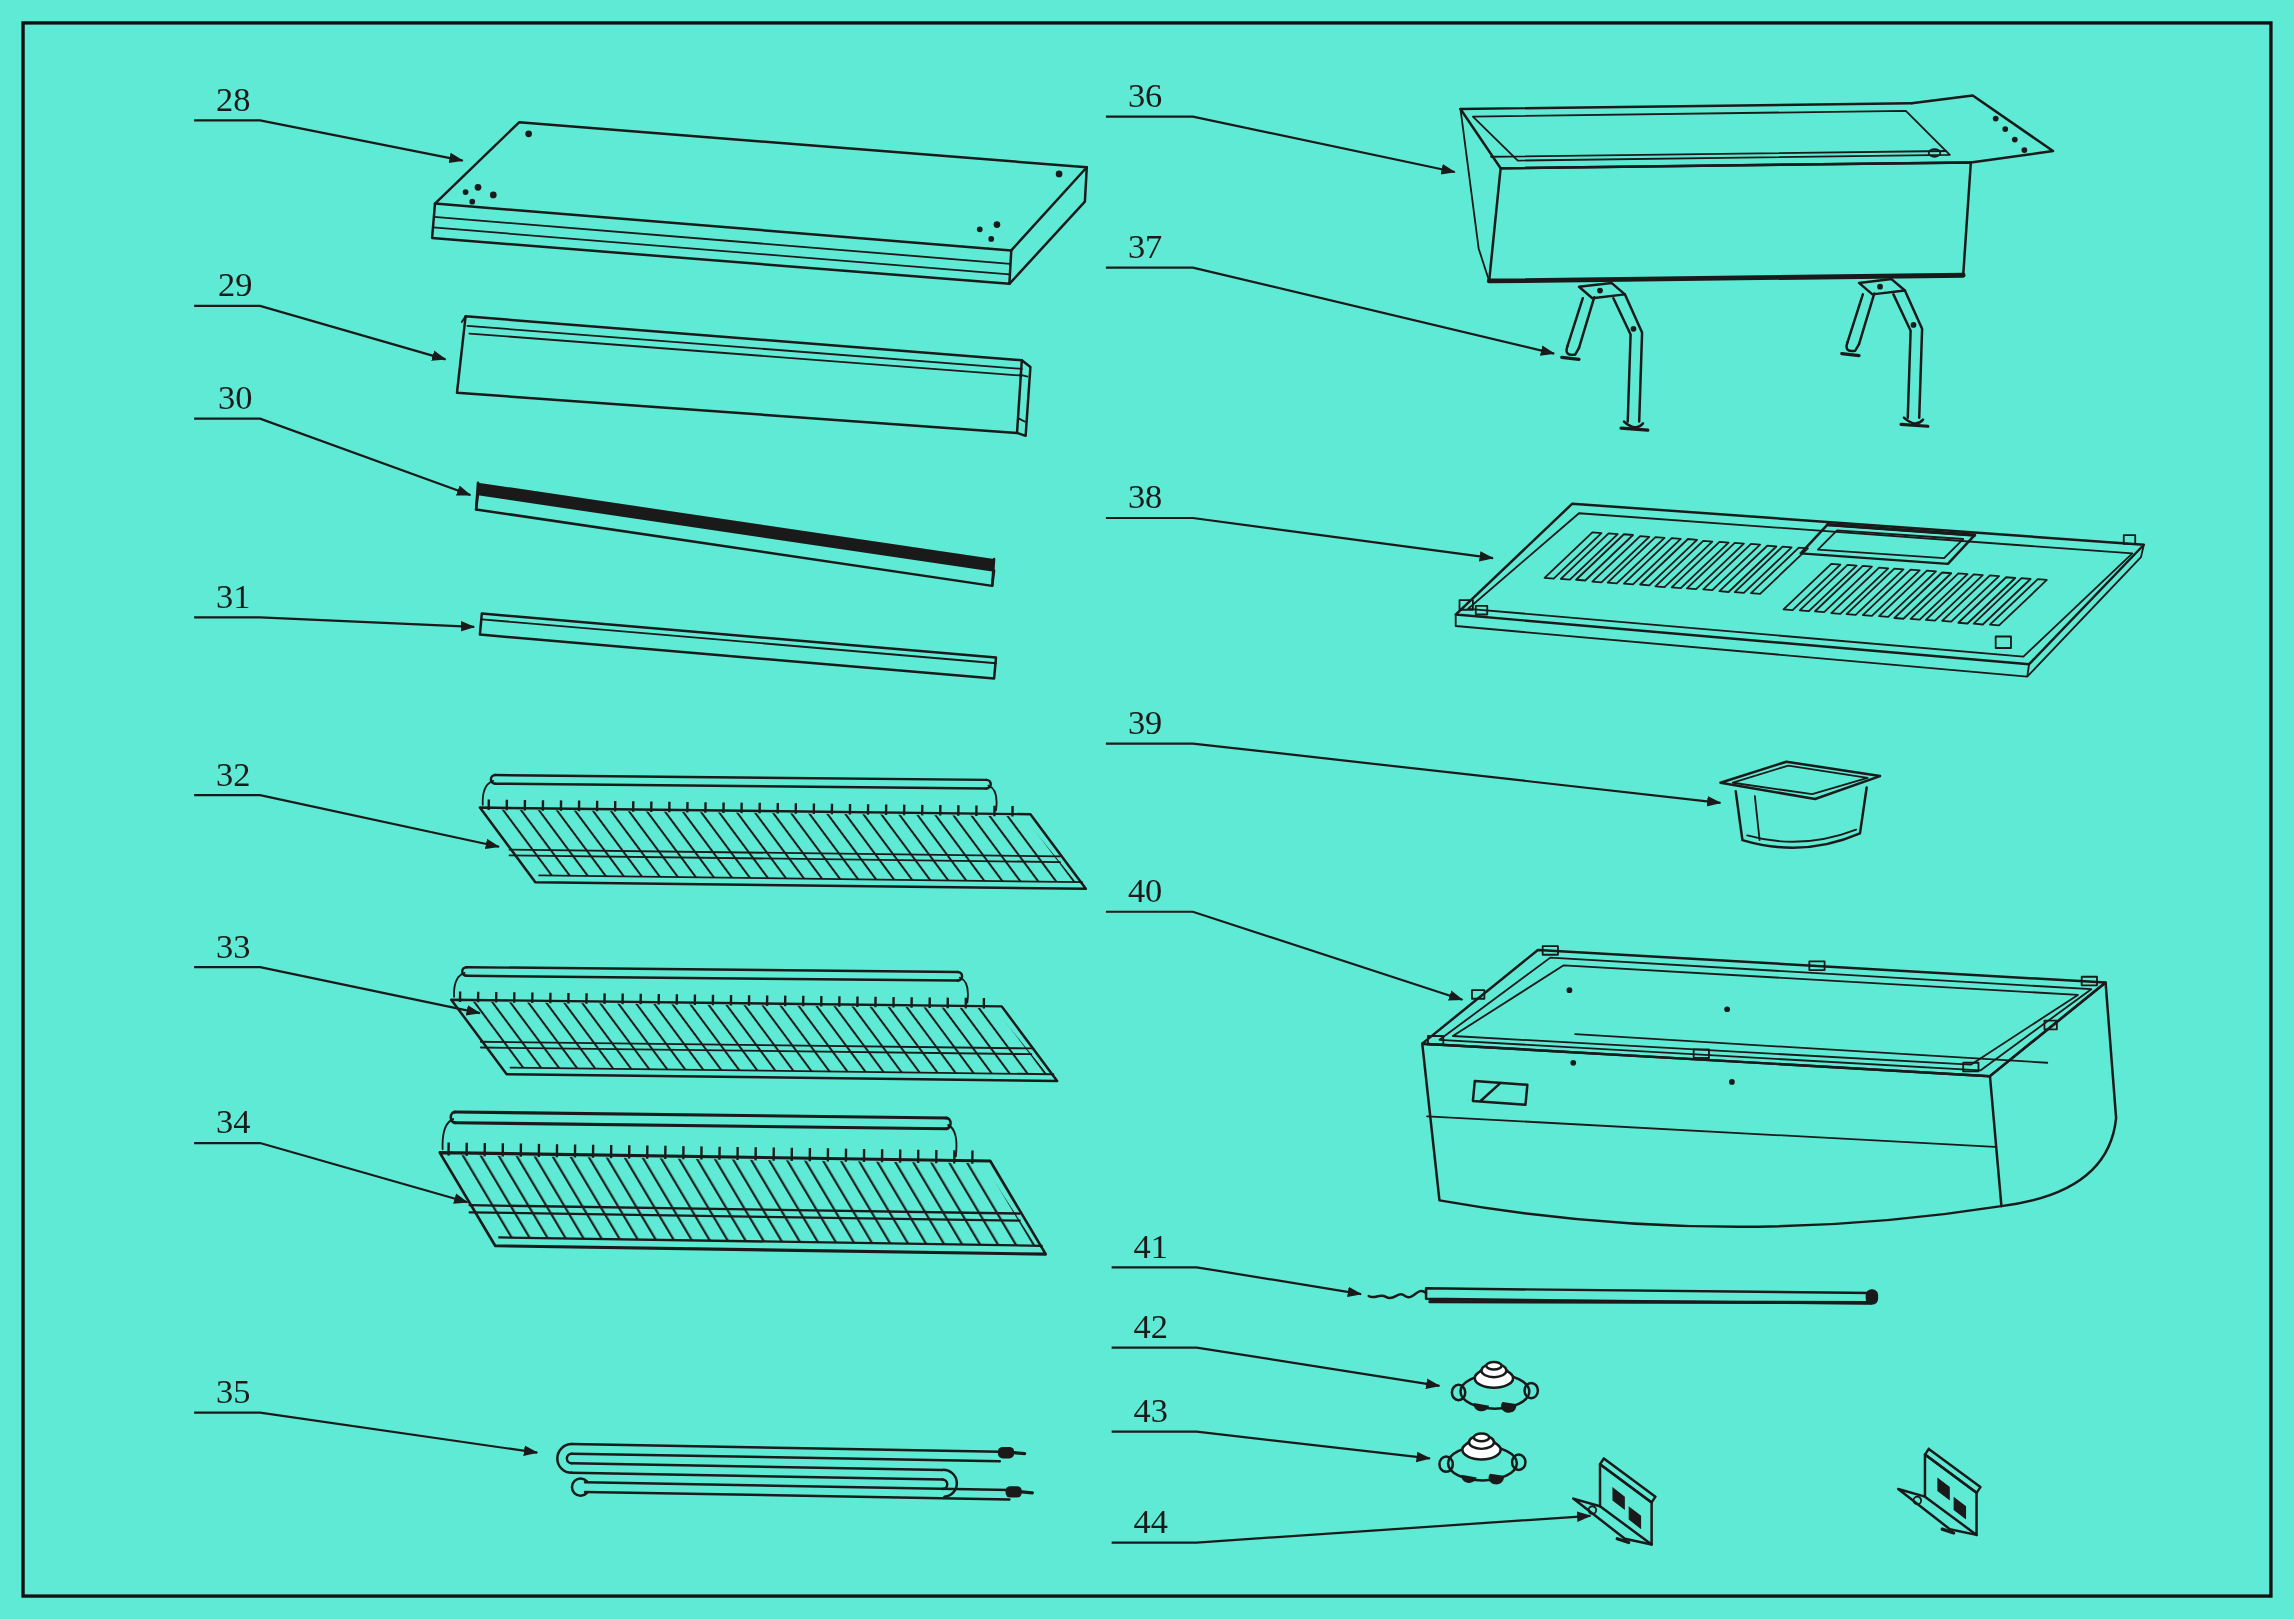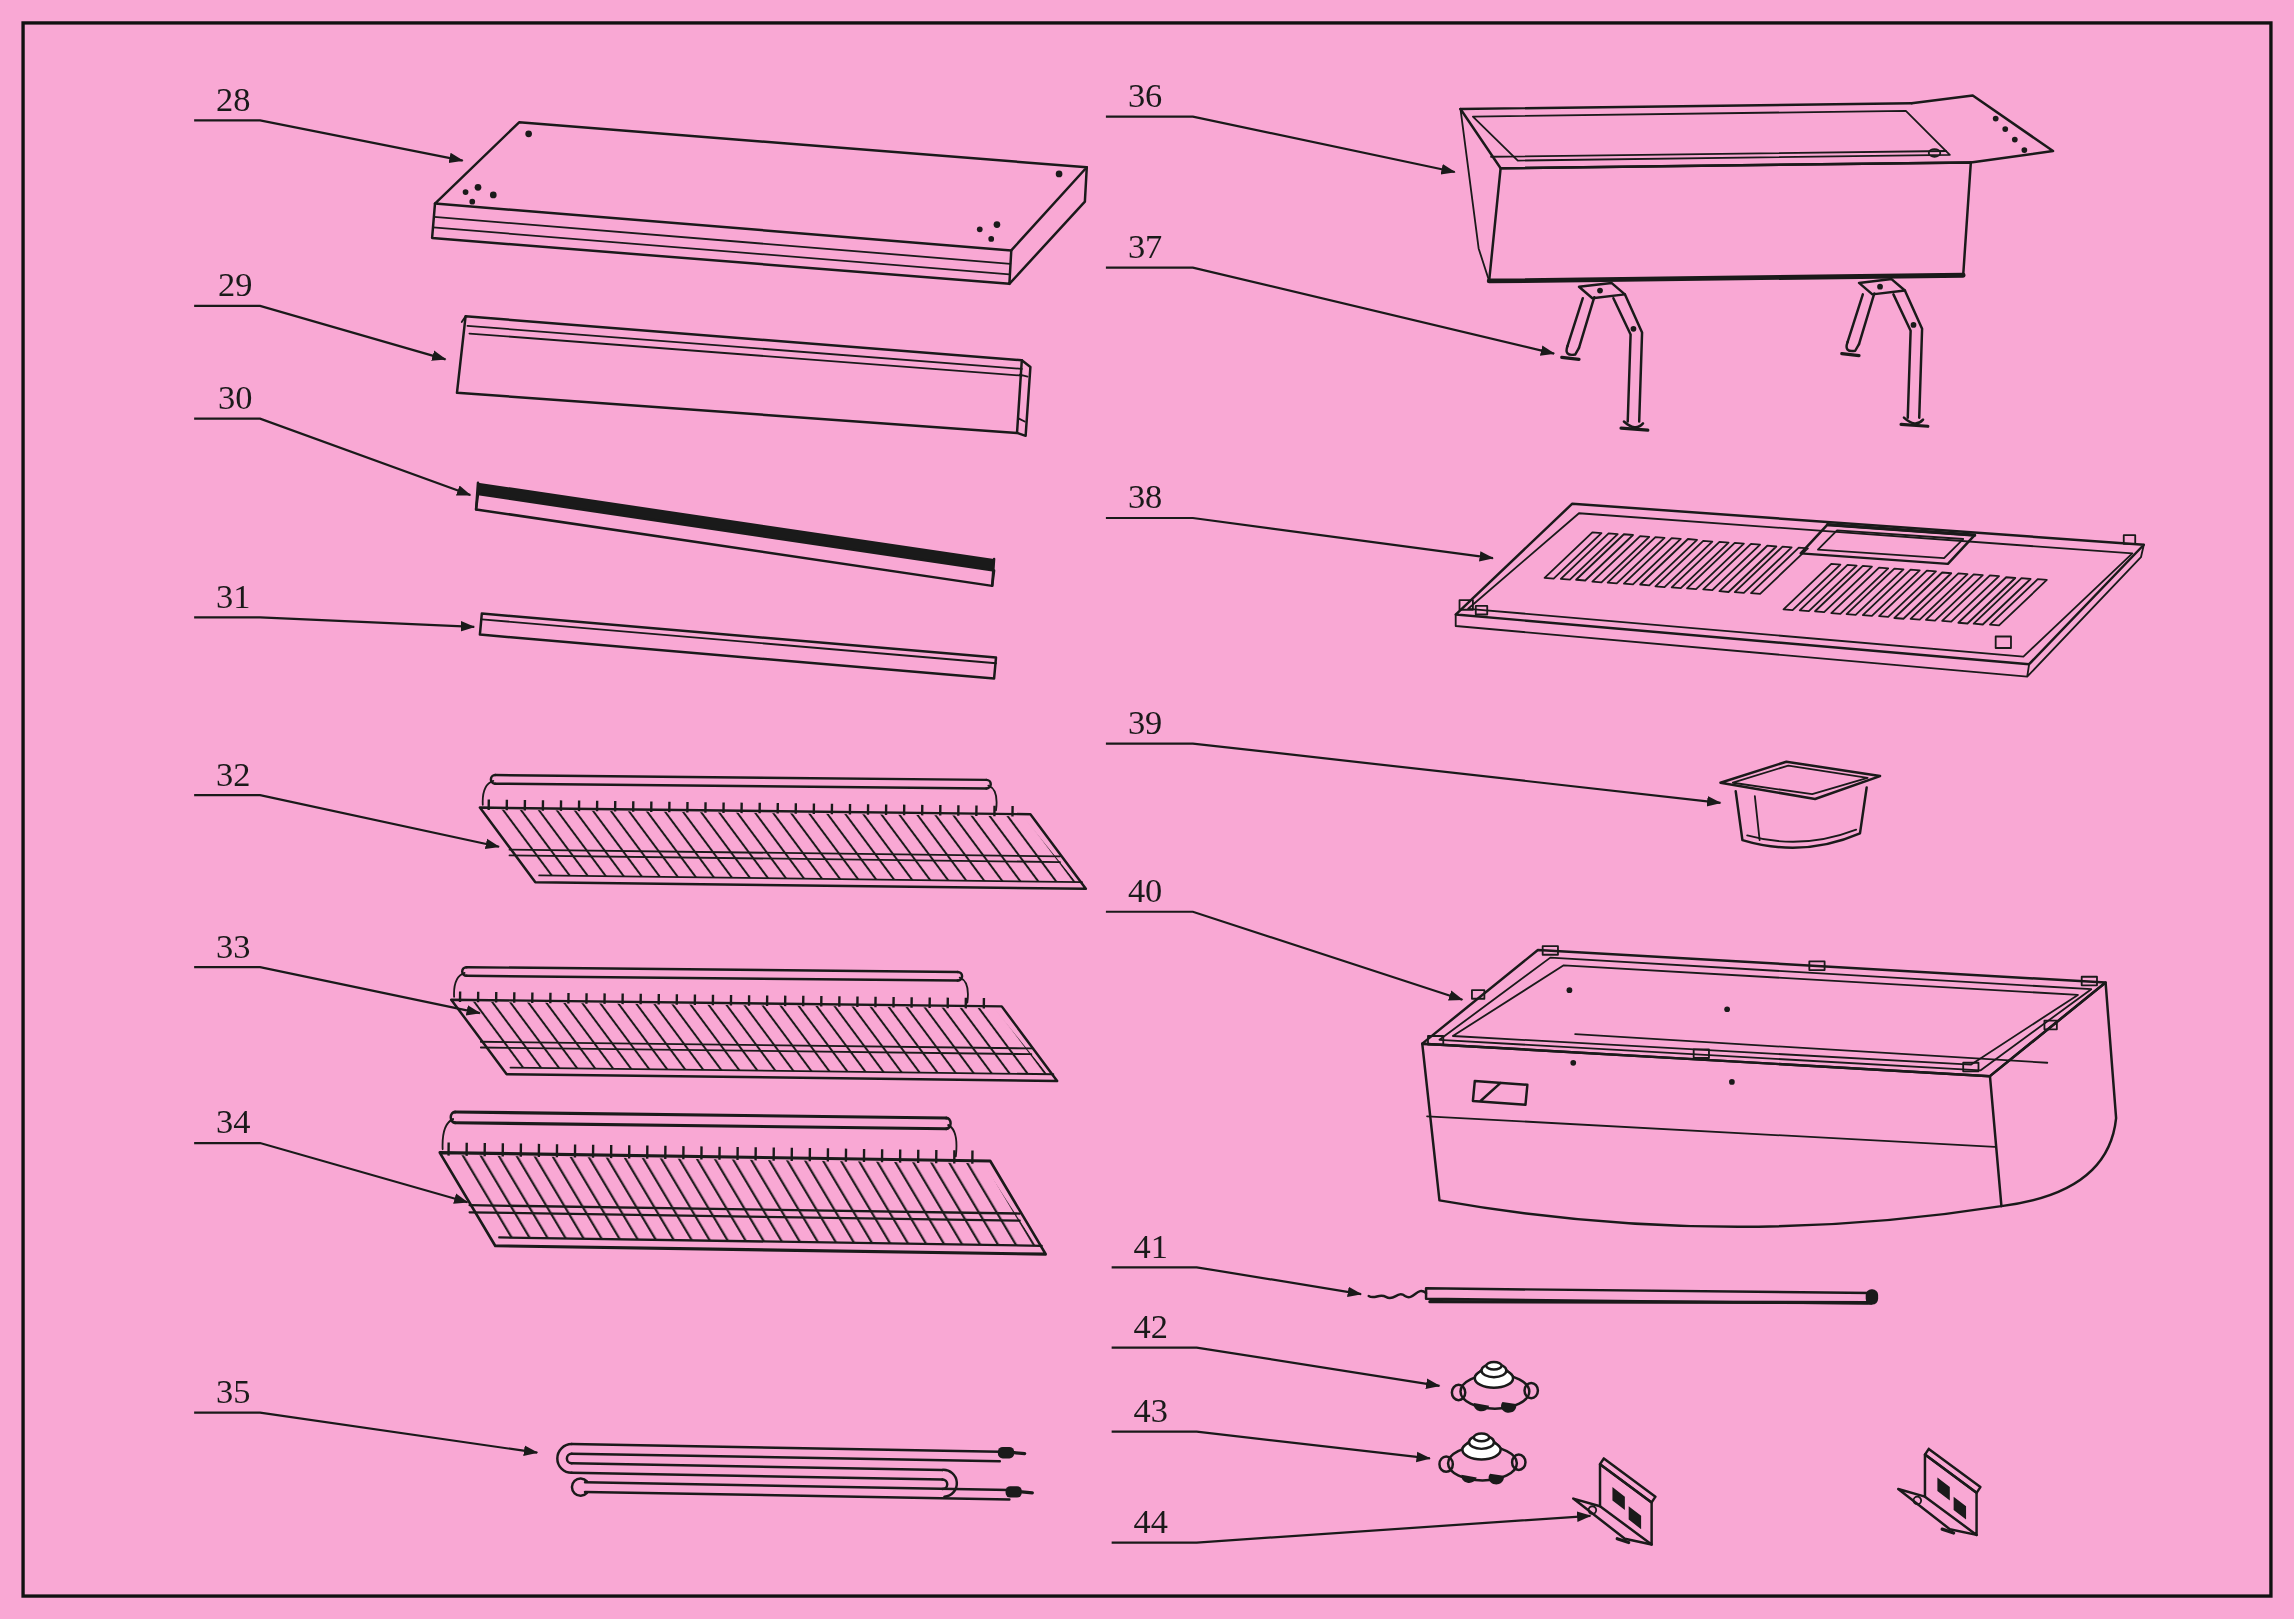--- a/index.html
+++ b/index.html
@@ -1,16 +1,16 @@
 <!DOCTYPE html>
 <html><head>
 <meta charset="utf-8">
 <style>
   html,body { margin:0; padding:0; background:#e8e8e8; }
-  .page { position:relative; width:2294px; height:1619px; background:#f9a8d4;
+  .page { position:relative; width:2294px; height:1619px; background:#5eead4;
           font-family:"Liberation Serif","DejaVu Serif",serif; }
   svg { position:absolute; left:0; top:0; }
   .ln   { fill:none; stroke:#1a1a1a; stroke-width:2.6; stroke-linejoin:round; stroke-linecap:round; }
   .thin { stroke-width:1.9; }
   .mid  { stroke-width:3.4; }
   .thick{ stroke-width:5; }
   .fillw{ fill:#ffffff; }
   .dk   { fill:#1a1a1a; stroke:none; }
   .lbl  { font-family:"Liberation Serif","DejaVu Serif",serif; font-size:36px; fill:#1a1a1a; }
   .leader { fill:none; stroke:#1a1a1a; stroke-width:2.3; }

